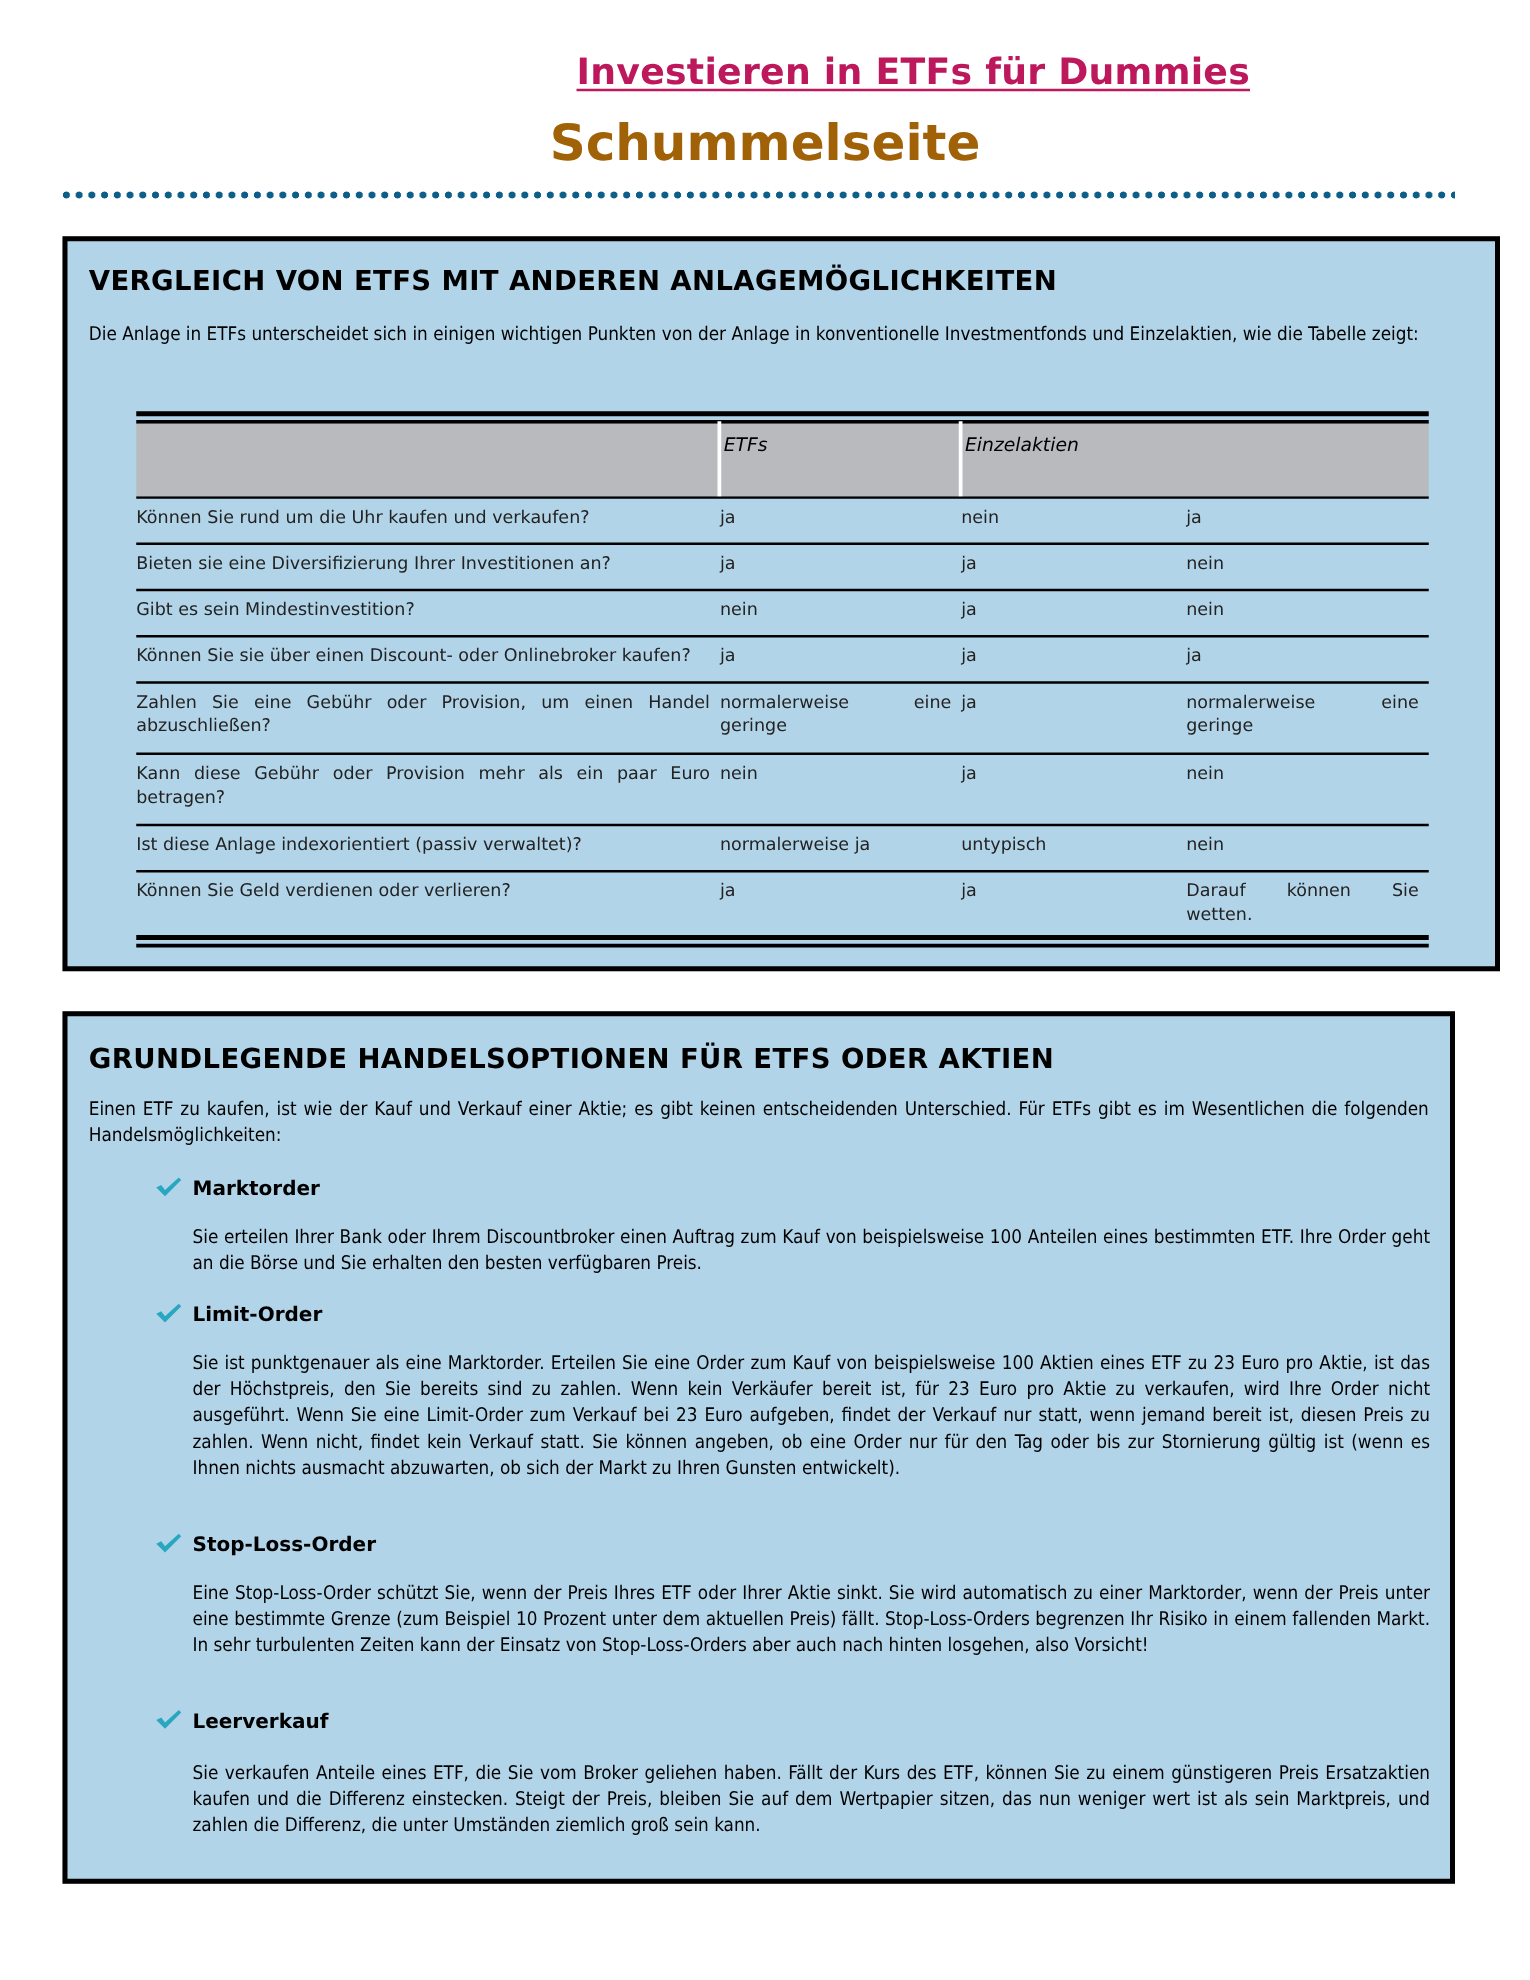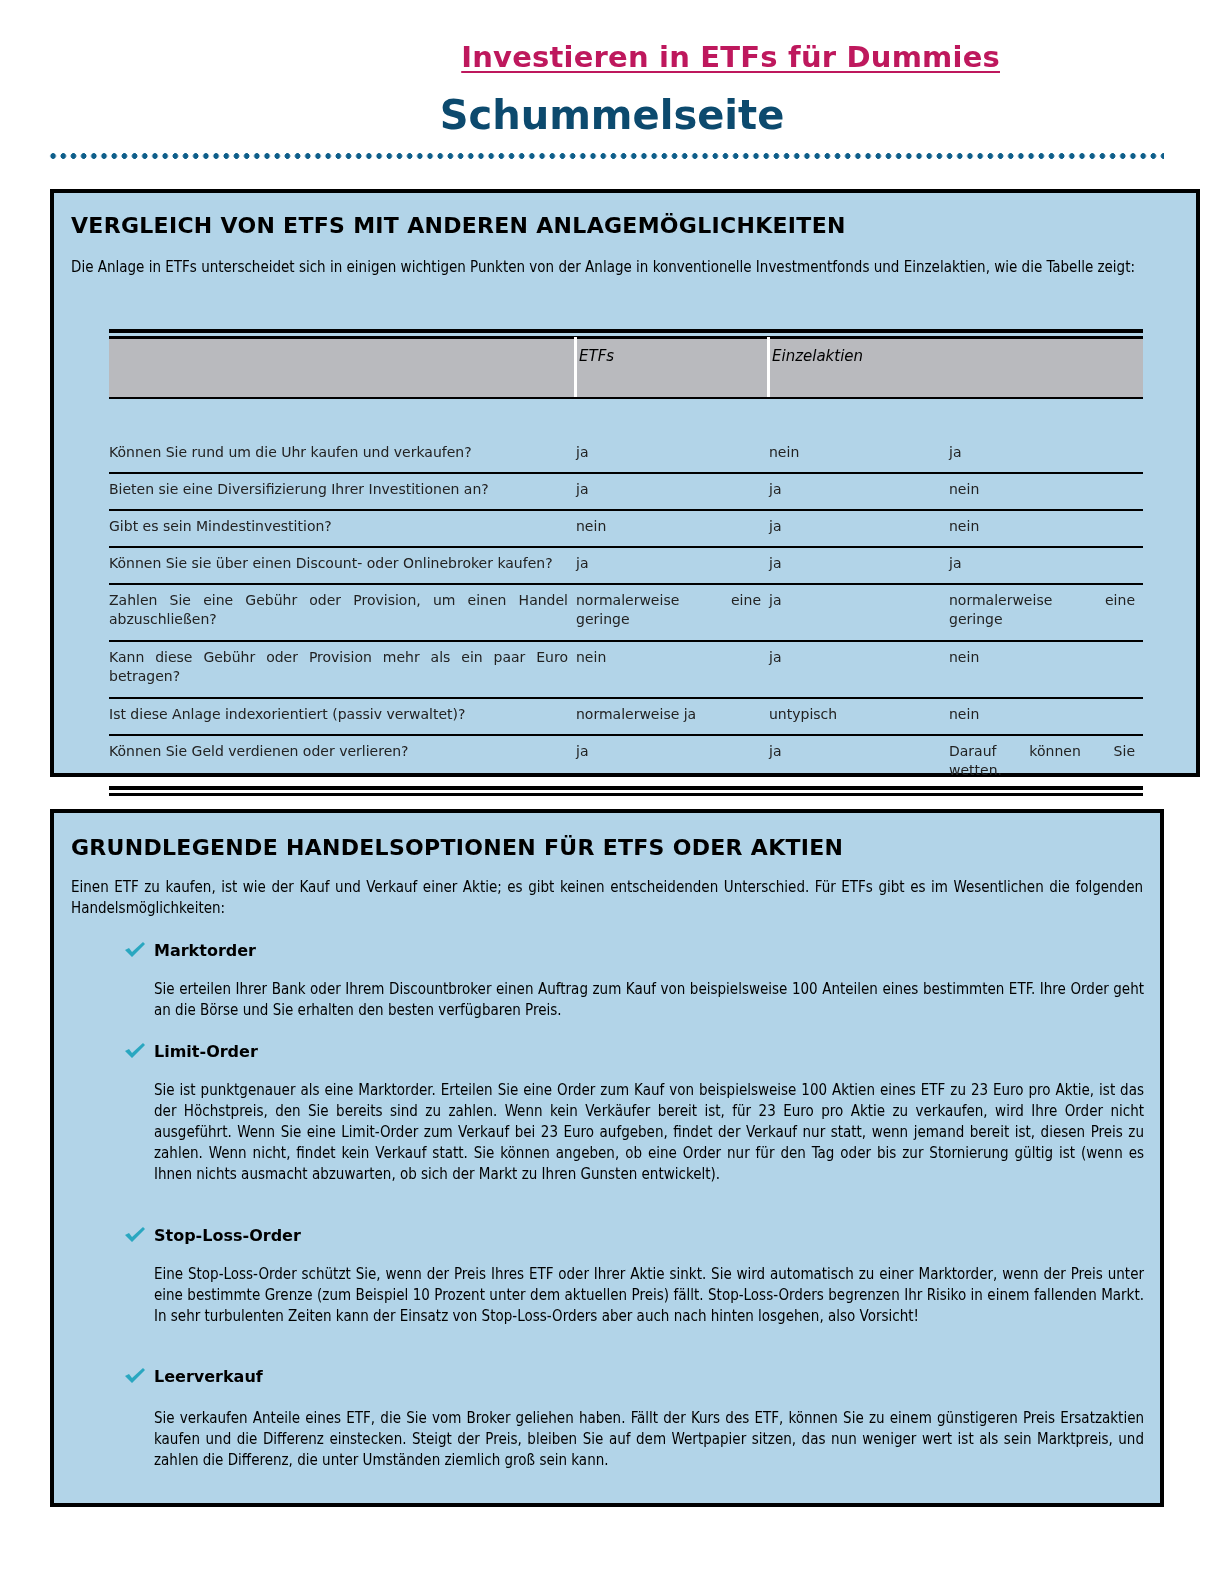--- a/index.html
+++ b/index.html
@@ -9,21 +9,21 @@
     }
     .title {
       position: absolute; left: 0; width: 1000px; top: 40px; text-align: right;
       font-family: "DejaVu Sans", sans-serif; font-weight: bold; font-size: 29px;
       color: #be185d; text-decoration: underline; text-decoration-thickness: 2px;
       text-underline-offset: 4px; letter-spacing: 0.2px;
     }
     .subtitle {
       position: absolute; left: 0; width: 1224px; top: 92px; text-align: center;
       font-family: "DejaVu Sans", sans-serif; font-weight: bold; font-size: 40px;
-      color: #0c4a6e;
+      color: #a16207;
     }
     .dots {
       position: absolute; left: 48px; width: 1116px; top: 152px; height: 8px;
       background-image: radial-gradient(circle, #0e5e8a 2.6px, transparent 3px);
       background-size: 10.2px 8px; background-repeat: repeat-x;
     }
     .box {
       position: absolute; left: 50px; width: 1106px; background: #b2d4e8;
       border: 4px solid #000; box-sizing: content-box;
     }
@@ -44,21 +44,21 @@
     .tbl .gap { height: 3px; }
     .hdr {
       display: flex; background: #b9babe; height: 58px; position: relative;
     }
     .hdr .c { position: relative; font-style: italic; font-size: 15px; line-height: 18px; padding: 8px 2px 0 3px; box-sizing: border-box; }
     .hdr .c.sep::before {
       content: ""; position: absolute; left: -2px; top: -2px; bottom: 0; width: 3px; background: #fff;
     }
     .c0 { width: 467px; } .c1 { width: 193px; } .c2 { width: 180px; } .c3 { width: 194px; }
     .row { display: flex; border-top: 2px solid #000; font-size: 14px; line-height: 19px; color: #222; }
-    .row:first-of-type { border-top: none; margin-top: 38px; }
+    .row:first-of-type { border-top: none; }
     .row .c { box-sizing: border-box; padding: 6px 2px 8px 0; }
     .row .c0 { text-align: justify; text-align-last: left; padding-right: 8px; }
     .row .c1, .row .c2, .row .c3 { text-align: justify; text-align-last: left; padding-right: 8px; }
     .row.h1 { height: 35px; } .row.h2 { height: 55px; }
     
     .opt-title {
       position: absolute; left: 100px; font-weight: bold; font-size: 16px;
     }
     .check { position: absolute; left: 70px; width: 22px; height: 18px; }
     .opt-text {

